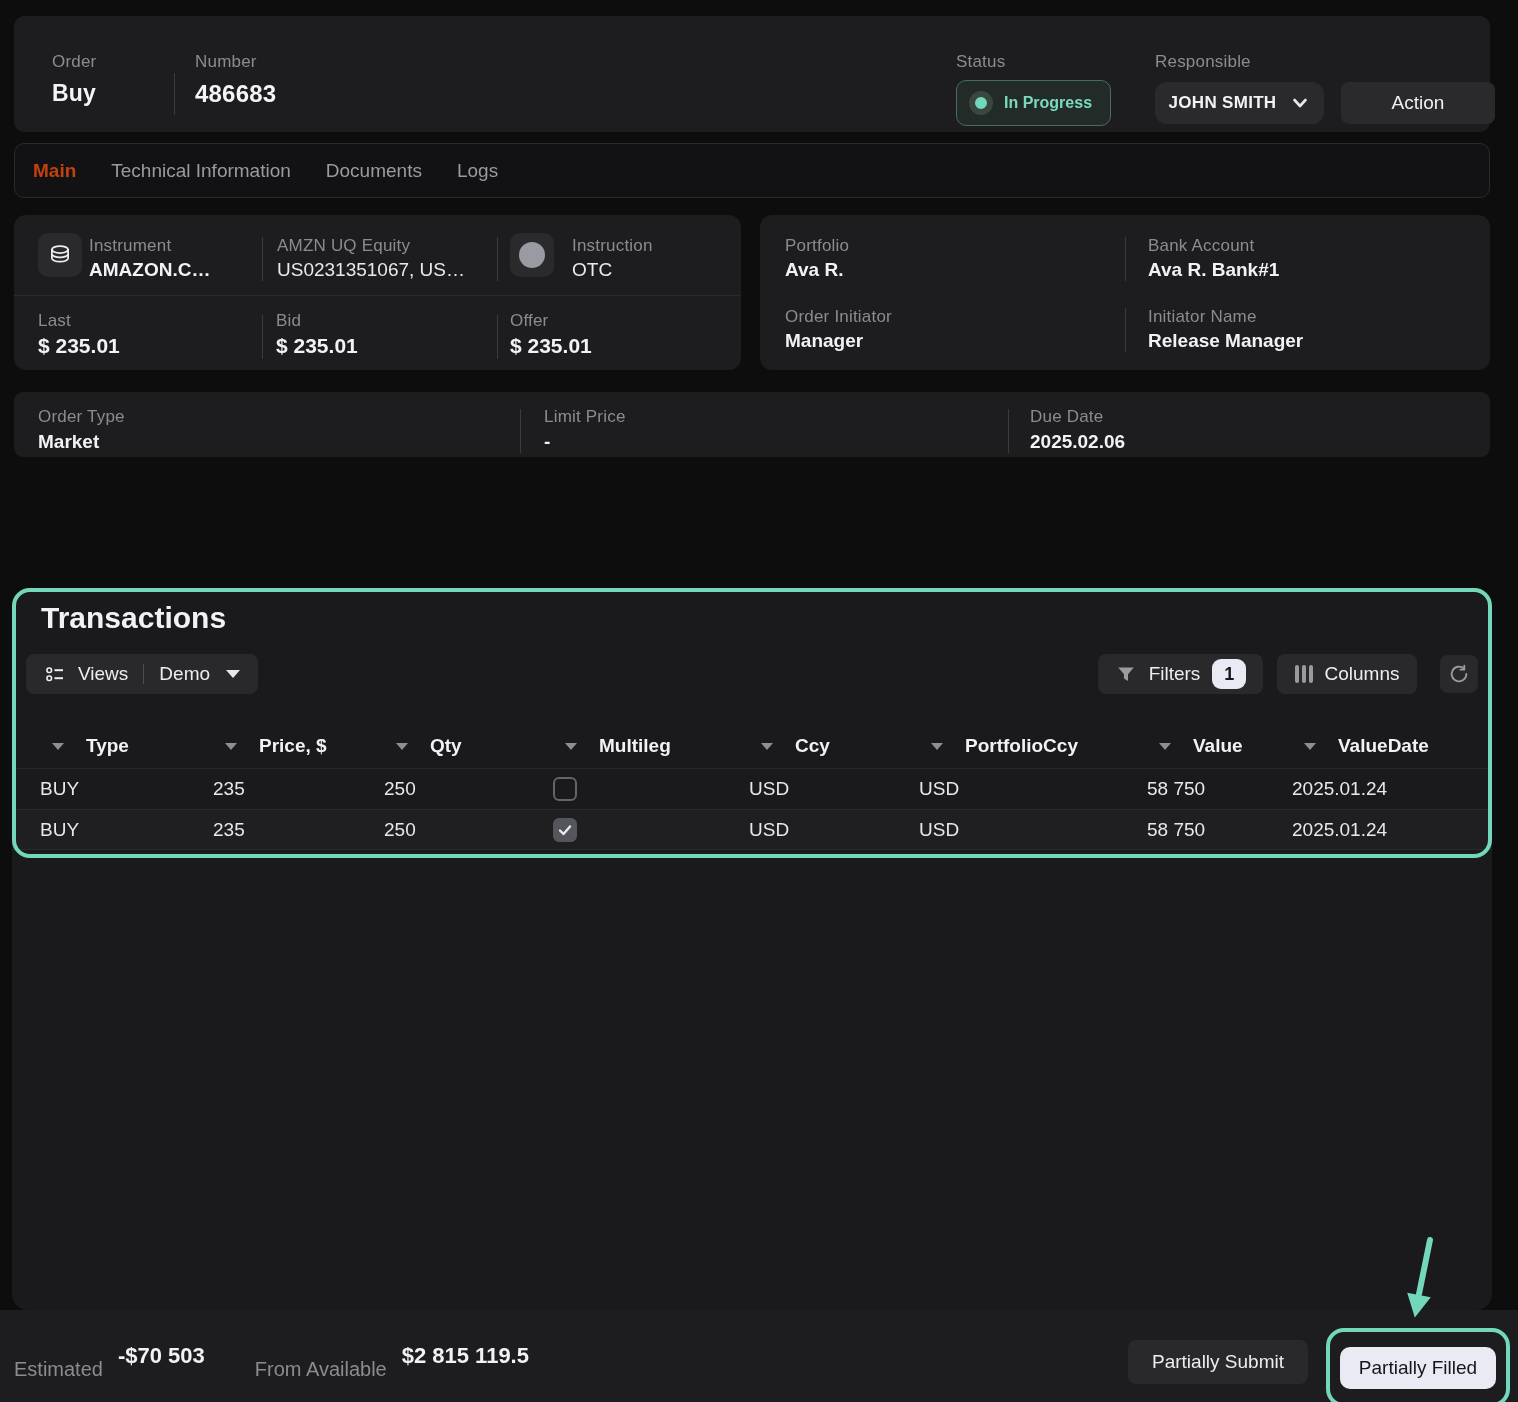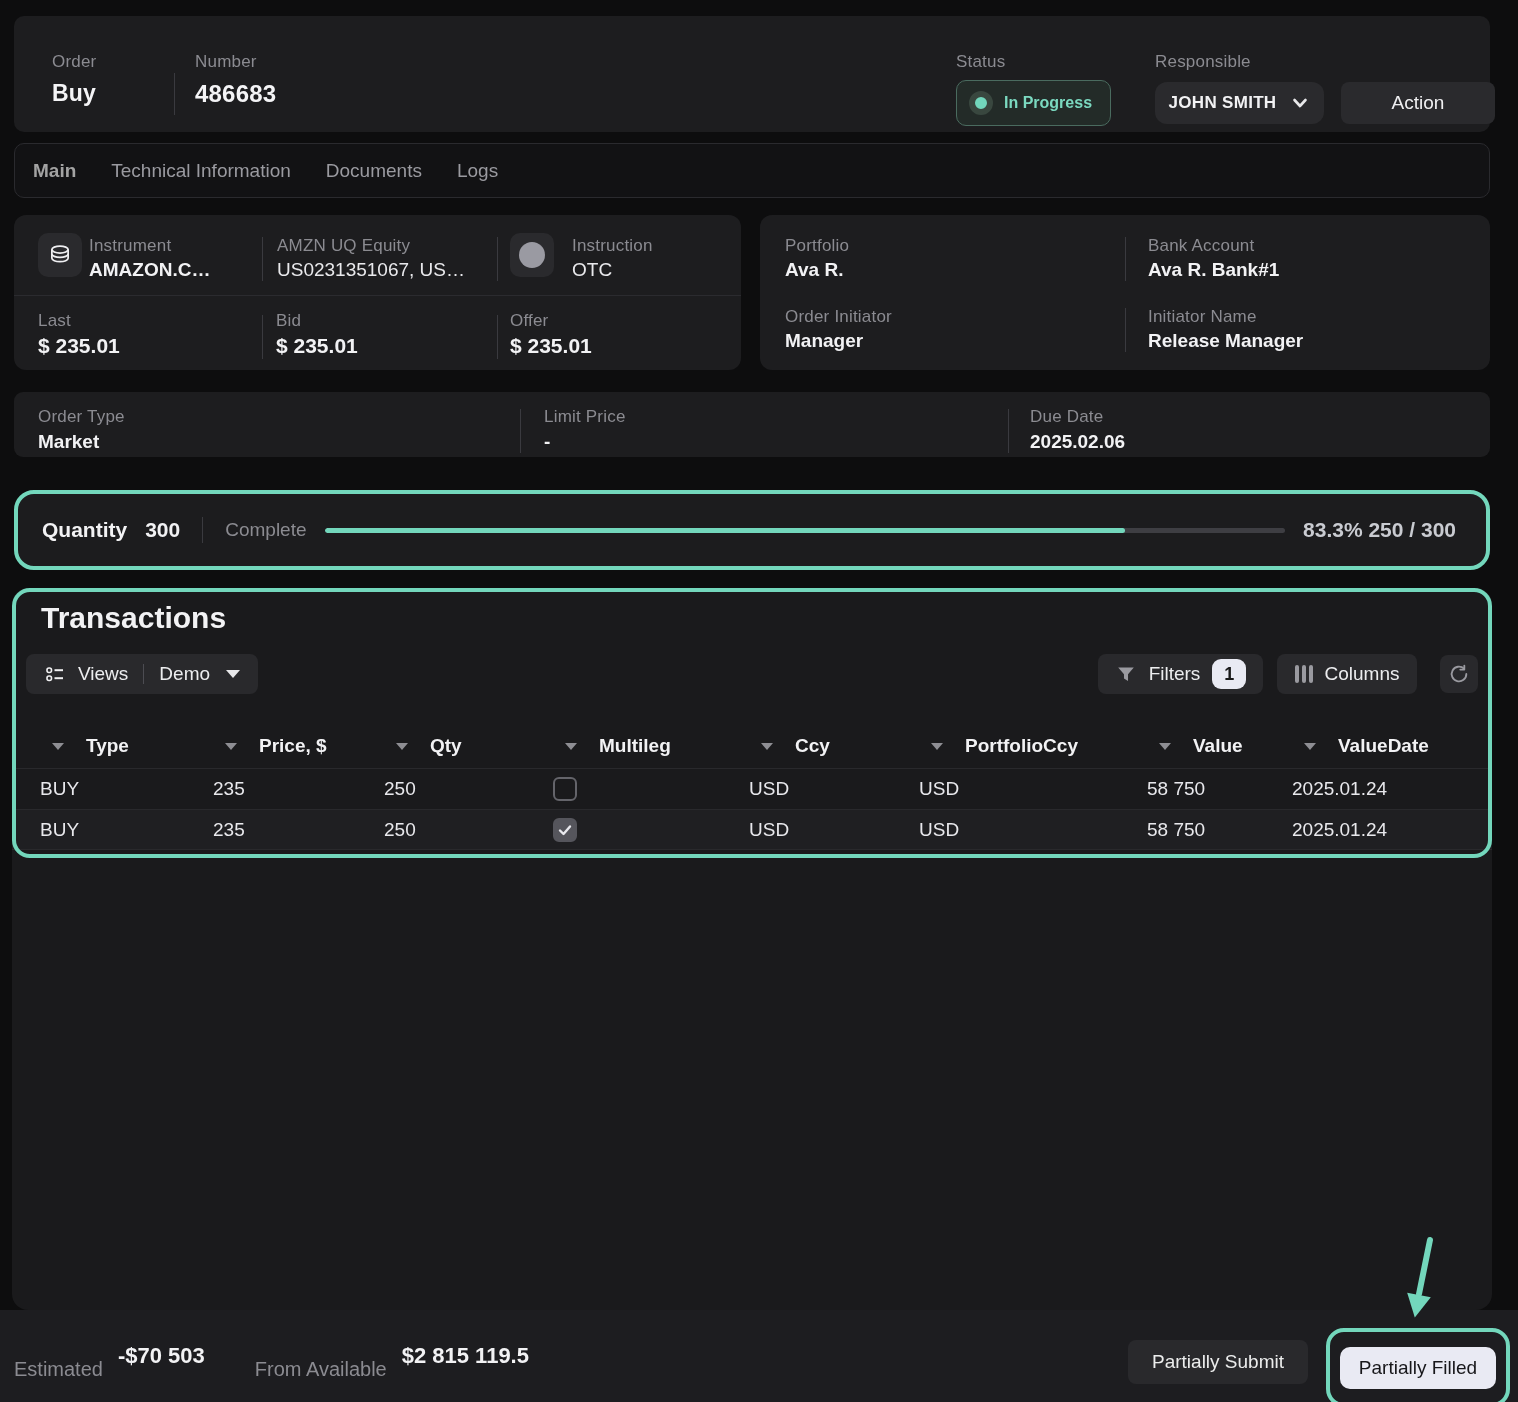--- a/index.html
+++ b/index.html
@@ -24,21 +24,21 @@
   .resp-dd { position:absolute; left:1141px; top:66px; width:169px; height:42px; background:#2a2a2d;
     border-radius:12px; display:flex; align-items:center; justify-content:center; gap:14px; cursor:pointer; }
   .resp-dd span { font-size:17px; font-weight:600; letter-spacing:.3px; }
   .action-btn { position:absolute; left:1327px; top:66px; width:154px; height:42px; background:#2a2a2d;
     border:none; border-radius:8px; color:#f0f0f2; font-size:19px; font-family:inherit; cursor:pointer; }
 
   
   .tabs-bar { position:absolute; left:14px; top:143px; width:1476px; height:55px; border:1px solid #2a2a2e;
     border-radius:10px; background:#121214; display:flex; align-items:center; padding-left:18px; gap:35px; }
   .tab { font-size:19px; color:#9a9aa0; cursor:pointer; }
-  .tab.active { color:#a3a3a3; font-weight:700;text-align:center; }
+  .tab.active { color:#c2410c; font-weight:700;text-align:center; }
 
   
   .instr-card { left:14px; top:215px; width:727px; height:155px; }
   .instr-card .hr { position:absolute; left:0; top:80px; width:100%; height:1px; background:#2b2b2f; }
   .icon-box { position:absolute; width:44px; height:44px; background:#2a2a2d; border-radius:10px;
     display:flex; align-items:center; justify-content:center; }
   .circle-glyph { width:26px; height:26px; border-radius:50%; background:#9a9aa2; }
   .fld-label { position:absolute; }
   .fld-value { position:absolute; font-weight:700; font-size:19px; }
 
@@ -207,30 +207,20 @@
     <div class="fld-label lbl" style="left:24px; top:15px;">Order Type</div>
     <div class="fld-value" style="left:24px; top:39px;">Market</div>
     <div class="vdiv" style="left:506px; top:17px; height:44px;"></div>
     <div class="fld-label lbl" style="left:530px; top:15px;">Limit Price</div>
     <div class="fld-value" style="left:530px; top:39px;">-</div>
     <div class="vdiv" style="left:994px; top:17px; height:44px;"></div>
     <div class="fld-label lbl" style="left:1016px; top:15px;">Due Date</div>
     <div class="fld-value" style="left:1016px; top:39px;">2025.02.06</div>
   </div>
 
-  <div class="qty-card">
-    <span class="qty-label">Quantity</span>
-    <span class="qty-value">300</span>
-    <span class="qty-vdiv"></span>
-    <span class="qty-complete">Complete</span>
-    <div class="progress-track">
-      <div class="progress-fill" style="width: 83.3%;"></div>
-    </div>
-    <span class="qty-progress-text">83.3% 250 / 300</span>
-  </div>
 
   <section class="tx-panel">
     <div class="tx-annotation"></div>
 
     <h2 class="tx-title">Transactions</h2>
 
     <div class="views-btn">
       <svg width="22" height="22" viewBox="0 0 22 22">
         <rect x="3" y="5" width="4.5" height="4.5" rx="2" fill="none" stroke="#f0f0f2" stroke-width="1.6"></rect>
         <line x1="10.5" y1="7.2" x2="19" y2="7.2" stroke="#f0f0f2" stroke-width="2"></line>

